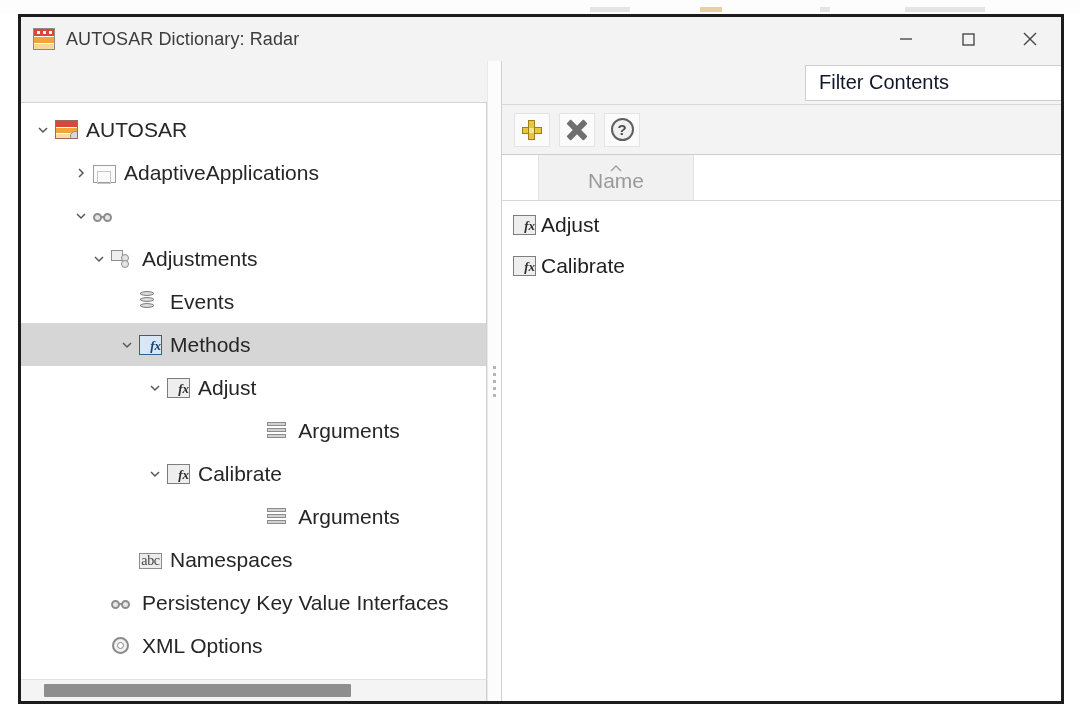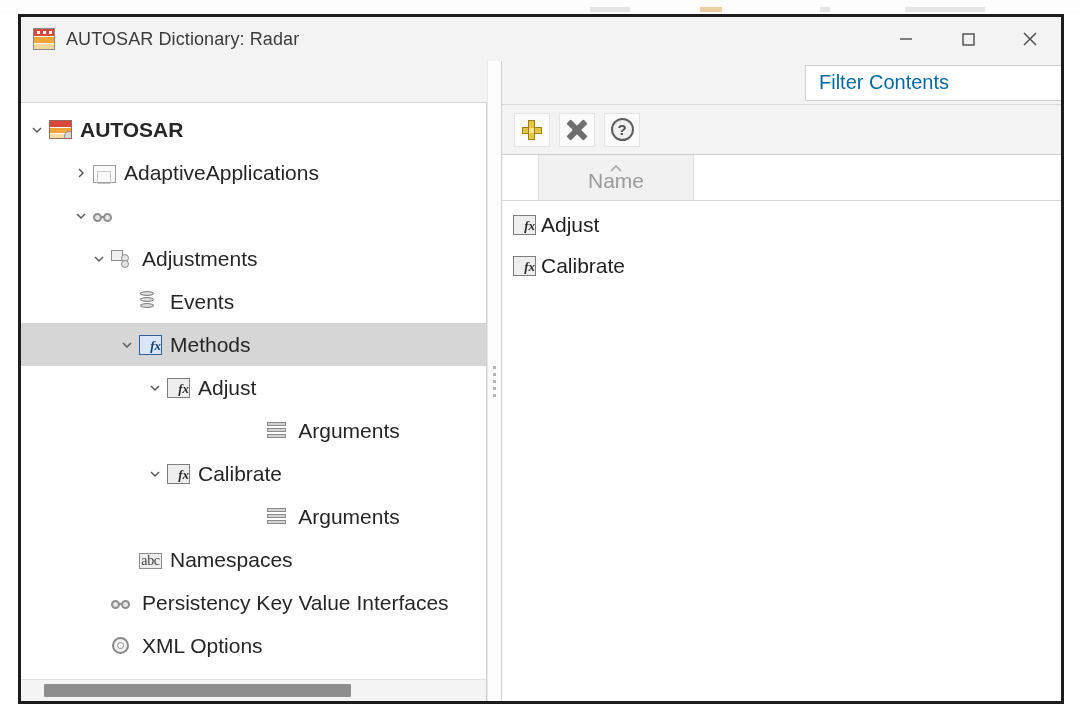--- a/index.html
+++ b/index.html
@@ -274,21 +274,21 @@
   }
   .ic-gear i.c {
     position: absolute; left: 6px; top: 6px;
     width: 7px; height: 7px; border-radius: 50%;
     border: 1.6px solid #8a8a8a; background: #fff;
   }
 
   .tree-label { padding-right: 14px; }
 
   
-  .lvl0 { padding-left: 4px; font-weight: bold; }
+  .lvl0 { padding-left: 10px; }
   .lvl1 { padding-left: 48px; }
   .lvl2 { padding-left: 66px; }
   .lvl3 { padding-left: 94px; }
   .lvl4 { padding-left: 122px; }
   .lvl5 { padding-left: 150px; justify-content: center; }
 
   
   .h-scroll {
     height: 22px; min-height: 22px;
     background: #f4f4f4;
@@ -339,21 +339,21 @@
   .filter-input {
     width: 256px;
     height: 36px;
     background: #ffffff;
     border: 1px solid #cfcfcf;
     border-right: none;
     display: flex;
     align-items: center;
     padding-left: 13px;
     font-size: 20px;
-    color: #0369a1;
+    color: #0f172a;
     white-space: nowrap;
     overflow: hidden;
   }
 
   .list-toolbar {
     height: 50px; min-height: 50px;
     background: #f3f3f3;
     border-bottom: 1px solid #cccccc;
     display: flex;
     align-items: center;

